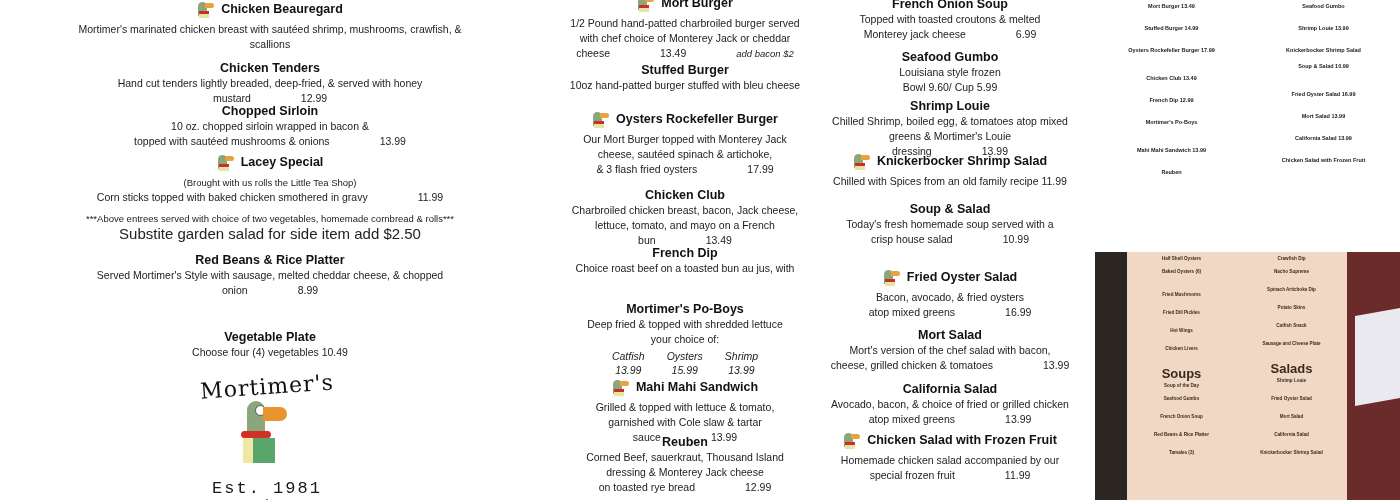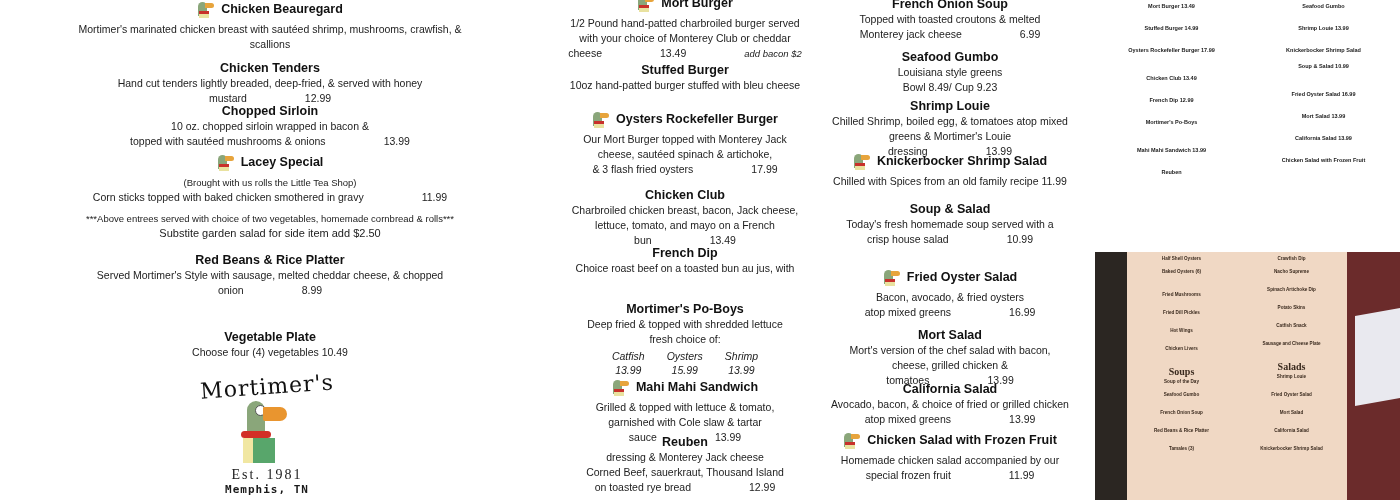--- a/index.html
+++ b/index.html
@@ -9,21 +9,21 @@
     font-family:"Liberation Sans", "DejaVu Sans", sans-serif;
   }
   .col { position:absolute; top:0; text-align:center; }
   .col1 { left:60px; width:420px; }
   .col2 { left:565px; width:240px; }
   .col3 { left:830px; width:240px; }
 
   .item { position:absolute; left:0; right:0; text-align:center; }
   .title { font-weight:bold; font-size:12.5px; line-height:16px; color:#111; display:inline-flex; align-items:center; gap:6px; justify-content:center; }
   .desc { font-size:10.5px; line-height:15px; color:#222; }
-  .desc .price { margin-left:26px;padding-left:32px; }
+  .desc .price { margin-left:18px;padding-left:32px; }
   .ital { font-style:italic; font-size:9.5px; }
   .bird {
     display:inline-block; width:18px; height:18px; position:relative; flex:none;
   }
   .bird .head { position:absolute; left:1px; top:2px; width:9px; height:14px; background:#8aa67a; border-radius:6px 6px 0 0; }
   .bird .beak { position:absolute; left:8px; top:3px; width:9px; height:5px; background:#e7a43c; border-radius:0 6px 6px 0; }
   .bird .tie { position:absolute; left:2px; top:11px; width:10px; height:3px; background:#c8312b; }
   .bird .body { position:absolute; left:2px; top:14px; width:10px; height:4px; background:#e9e2a0; }
 
   .poboy-grid { display:flex; justify-content:center; gap:22px; margin-top:2px; }
@@ -32,36 +32,36 @@
 
   .logo { position:absolute; left:177px; top:372px; width:180px; height:128px; text-align:center; }
   .logo-word { font-family:"DejaVu Serif", serif; font-size:22px; letter-spacing:1px; color:#111; transform:rotate(-4deg); margin-top:2px; }
   .logo-bird { position:relative; width:60px; height:62px; margin:2px auto 0; }
   .logo-bird .lhead { position:absolute; left:10px; top:0; width:18px; height:50px; background:#8aa67a; border-radius:10px 10px 0 0; }
   .logo-bird .leye { position:absolute; left:18px; top:4px; width:9px; height:9px; border:1px solid #555; background:#fff; border-radius:50%; }
   .logo-bird .lbeak { position:absolute; left:26px; top:6px; width:24px; height:14px; background:#e9952f; border-radius:2px 14px 14px 4px; }
   .logo-bird .ltie { position:absolute; left:4px; top:30px; width:30px; height:7px; background:#d22f27; border-radius:4px; }
   .logo-bird .lvest { position:absolute; left:16px; top:37px; width:22px; height:25px; background:#58a66b; }
   .logo-bird .lshirt { position:absolute; left:6px; top:37px; width:10px; height:25px; background:#f1e7a2; }
-  .logo-est { font-family:Liberation Serif, serif; font-size:14px; letter-spacing:2px; margin-top:4px; }
+  .logo-est { font-family:Liberation Mono, monospace; font-size:17px; letter-spacing:2px; margin-top:16px; }
   .logo-city { font-family:"DejaVu Sans Mono", monospace; font-size:11px; font-weight:bold; letter-spacing:1px; }
 
   
   .thumb-top { position:absolute; left:1095px; top:0; width:305px; height:252px; background:#fff; overflow:hidden; }
   .tcol { position:absolute; top:0; width:145px; text-align:center; }
   .tcol .tt { font-size:5.5px; font-weight:bold; line-height:7px; margin-top:3px; }
   .tcol .td { font-size:4.5px; line-height:6px; color:#333; }
   .thumb-photo { position:absolute; left:1095px; top:252px; width:305px; height:248px; background:#2b2622; overflow:hidden; }
   .photo-table-r { position:absolute; right:0; top:0; width:60px; height:248px; background:#6b2b2b; }
   .photo-napkin { position:absolute; right:0; top:60px; width:45px; height:90px; background:#e9e9ef; transform:skewY(-10deg); }
   .photo-menu { position:absolute; left:32px; top:0; width:220px; height:248px; background:#f0d8c4; }
   .pcol { position:absolute; top:2px; width:105px; text-align:center; }
   .pcol .pt { font-size:4.6px; font-weight:bold; line-height:6px; color:#3a2a1e; margin-top:2px; }
   .pcol .pd { font-size:3.8px; line-height:5px; color:#5a4436; }
-  .pcol .ph { font-size:10px; font-weight:bold; color:#3a2a1e; margin:4px 0 1px;font-family:Liberation Serif, serif; }
+  .pcol .ph { font-size:13px; font-weight:bold; color:#3a2a1e; margin:4px 0 1px; }
 </style>
 </head>
 <body>
 
 <div class="col col1">
   <div class="item" style="top:0px">
     <div class="title">
         <span class="bird">
           <span class="head"></span>
           <span class="beak"></span>
@@ -93,21 +93,21 @@
           <span class="tie"></span>
           <span class="body"></span>
         </span>
         <span>Lacey Special</span>
       </div>
     <div class="desc" style="font-size:9.5px">(Brought with us rolls the Little Tea Shop)</div>
     <div class="desc"><span>Corn sticks topped with baked chicken smothered in gravy</span><span class="price">11.99</span></div>
   </div>
   <div class="item" style="top:211px">
     <div class="desc" style="font-size:9.5px">***Above entrees served with choice of two vegetables, homemade cornbread &amp; rolls***</div>
-    <div class="desc" style="font-size:11px">Substite garden salad for side item add $2.50</div>
+    <div class="desc" style="font-size:15px">Substite garden salad for side item add $2.50</div>
   </div>
   <div class="item" style="top:250px">
     <div class="title">
         <span>Red Beans &amp; Rice Platter</span>
       </div>
     <div class="desc"><span>Served Mortimer's Style with sausage, melted cheddar cheese, &amp; chopped onion</span><span class="price">8.99</span></div>
   </div>
   <div class="item" style="top:327px">
     <div class="title">
         <span>Vegetable Plate</span>
@@ -135,21 +135,21 @@
     <div class="title">
         <span class="bird">
           <span class="head"></span>
           <span class="beak"></span>
           <span class="tie"></span>
           <span class="body"></span>
         </span>
         <span>Mort Burger</span>
       </div>
     <div class="desc">1/2 Pound hand-patted charbroiled burger served</div>
-    <div class="desc">with your choice of Monterey Club or cheddar</div>
+    <div class="desc">with chef choice of Monterey Jack or cheddar</div>
     <div class="desc"><span>cheese</span><span class="price">13.49</span><span class="price ital">add bacon $2</span></div>
   </div>
   <div class="item" style="top:60px">
     <div class="title">
         <span>Stuffed Burger</span>
       </div>
     <div class="desc">10oz hand-patted burger stuffed with bleu cheese</div>
   </div>
   <div class="item" style="top:110px">
     <div class="title">
@@ -176,21 +176,21 @@
     <div class="title">
         <span>French Dip</span>
       </div>
     <div class="desc">Choice roast beef on a toasted bun au jus, with</div>
   </div>
   <div class="item" style="top:299px">
     <div class="title">
         <span>Mortimer's Po-Boys</span>
       </div>
     <div class="desc">Deep fried &amp; topped with shredded lettuce</div>
-    <div class="desc">fresh choice of:</div>
+    <div class="desc">your choice of:</div>
     <div class="poboy-grid">
       <div>
           <div class="lbl">Catfish</div>
           <div>13.99</div>
         </div>
       <div>
           <div class="lbl">Oysters</div>
           <div>15.99</div>
         </div>
       <div>
@@ -209,40 +209,40 @@
         </span>
         <span>Mahi Mahi Sandwich</span>
       </div>
     <div class="desc">Grilled &amp; topped with lettuce &amp; tomato,</div>
     <div class="desc"><span>garnished with Cole slaw &amp; tartar sauce</span><span class="price">13.99</span></div>
   </div>
   <div class="item" style="top:432px">
     <div class="title">
         <span>Reuben</span>
       </div>
+    <div class="desc">Corned Beef, sauerkraut, Thousand Island</div>
     <div class="desc">dressing &amp; Monterey Jack cheese</div>
-    <div class="desc">Corned Beef, sauerkraut, Thousand Island</div>
     <div class="desc"><span>on toasted rye bread</span><span class="price">12.99</span></div>
   </div>
 </div>
 
 <div class="col col3">
   <div class="item" style="top:-6px">
     <div class="title">
         <span>French Onion Soup</span>
       </div>
     <div class="desc">Topped with toasted croutons &amp; melted</div>
     <div class="desc"><span>Monterey jack cheese</span><span class="price">6.99</span></div>
   </div>
   <div class="item" style="top:47px">
     <div class="title">
         <span>Seafood Gumbo</span>
       </div>
-    <div class="desc">Louisiana style greens</div>
-    <div class="desc">Bowl   8.49/ Cup   9.23</div>
+    <div class="desc">Louisiana style frozen</div>
+    <div class="desc">Bowl   9.60/ Cup   5.99</div>
   </div>
   <div class="item" style="top:96px">
     <div class="title">
         <span>Shrimp Louie</span>
       </div>
     <div class="desc">Chilled Shrimp, boiled egg, &amp; tomatoes atop mixed</div>
     <div class="desc"><span>greens &amp; Mortimer's Louie dressing</span><span class="price">13.99</span></div>
   </div>
   <div class="item" style="top:152px">
     <div class="title">

